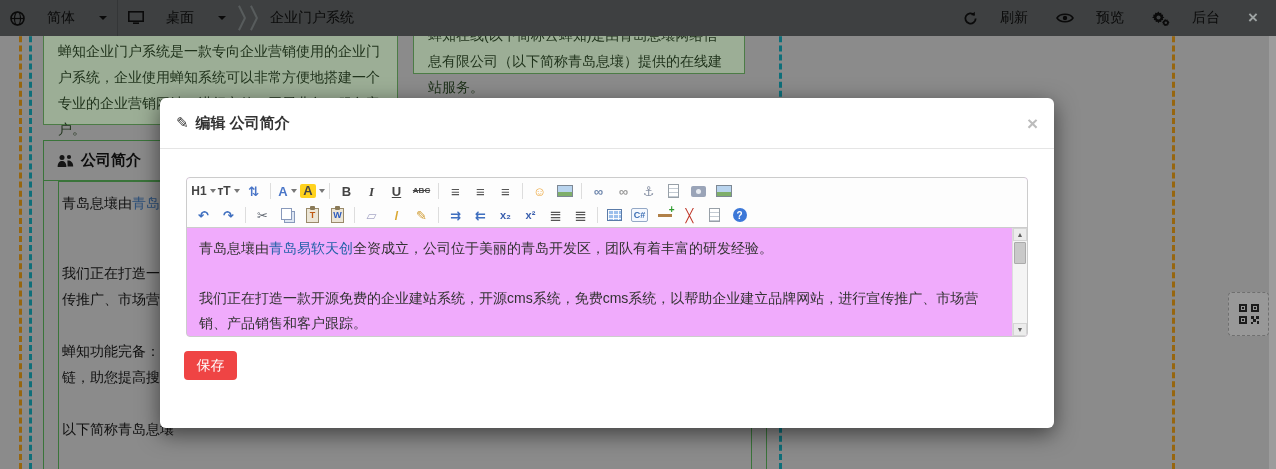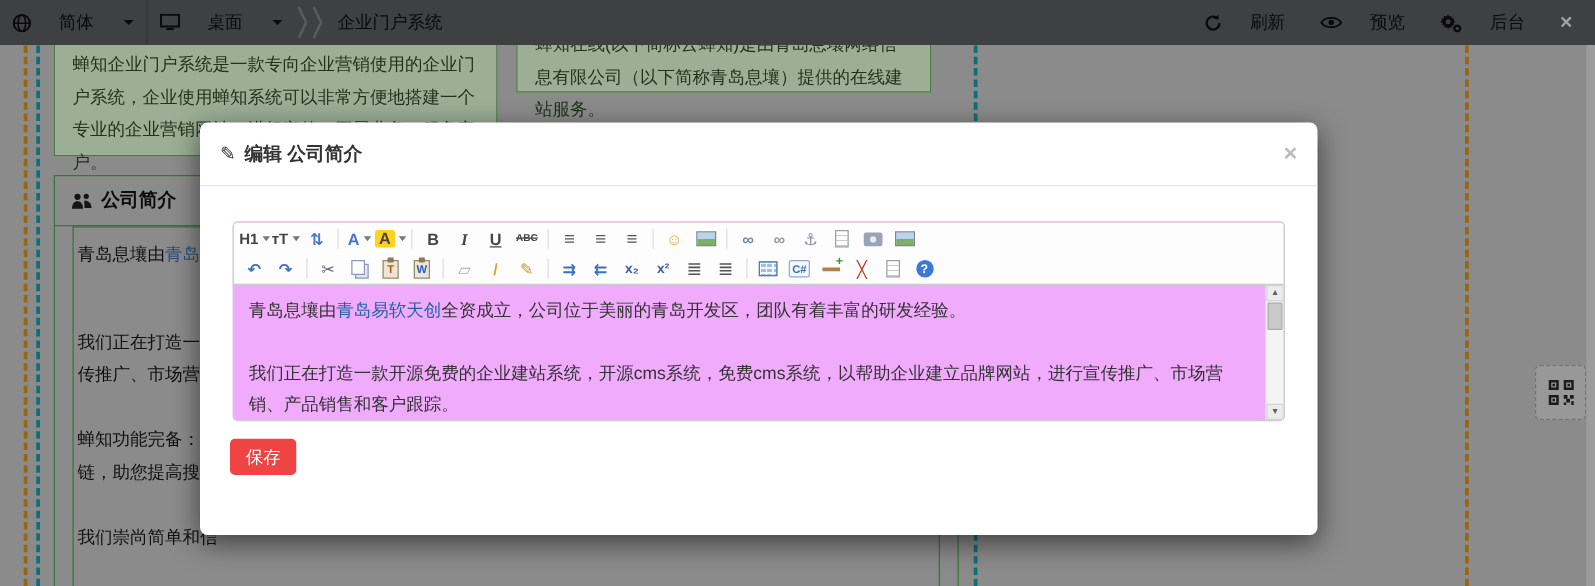--- a/index.html
+++ b/index.html
@@ -146,21 +146,21 @@
         <circle cx="12" cy="3" r="2.1" fill="#151515"></circle>
         <path d="M10.4 6.6 C13 6.2 16.2 8 16.2 12.4 L10.6 12.4 Z" fill="#151515"></path>
       </svg>
       <span>公司简介</span>
     </div>
     <div id="bg-panel-content">
       <div class="ln"><span>青岛息壤由</span><span class="dim-link">青岛易软天创</span><span>全资成立，公司位于美丽的青岛开发区，团队有着丰富的研发经验。</span></div>
       <div class="m1">我们正在打造一款开源免费的企业建站系统，开源cms系统，免费cms系统，以帮助企业建立品牌网站，进行宣传推广、市场营销、产品销售和客户跟踪。</div>
       <div class="ln m2">蝉知功能完备：内</div>
       <div class="ln">链，助您提高搜索</div>
-      <div class="ln m3">我们崇尚简单和信</div>
+      <div class="ln m3">以下简称青岛息壤</div>
     </div>
   </div>
 
   <div id="qr-btn">
     <svg width="22" height="22" viewBox="0 0 22 22">
       <g fill="#1c1c1c">
         <path d="M1 1h8v8H1zm2 2v4h4V3z"></path>
           <rect x="4" y="4" width="2" height="2"></rect>
         <path d="M13 1h8v8h-8zm2 2v4h4V3z"></path>
           <rect x="16" y="4" width="2" height="2"></rect>

